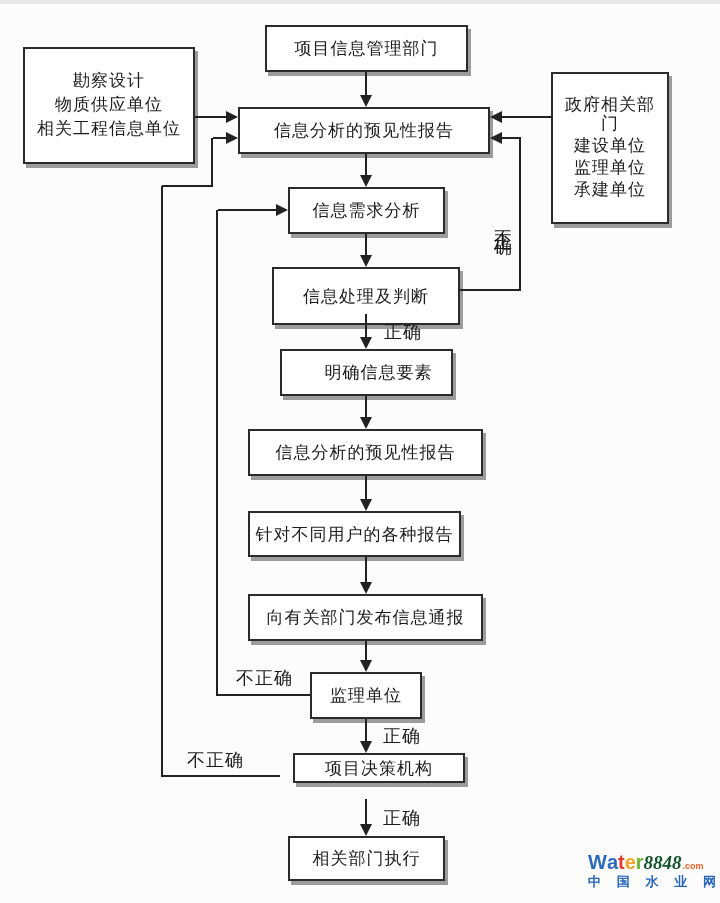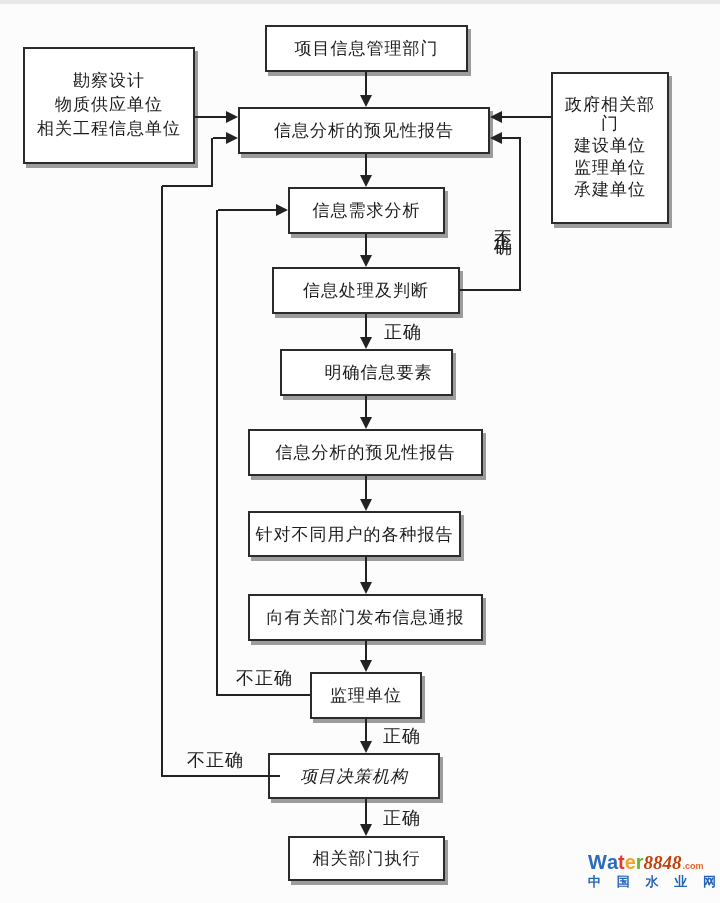--- a/index.html
+++ b/index.html
@@ -65,21 +65,21 @@
   </div>
 
   <div class="node" style="left:238px;top:103px;width:252px;height:47px;">
     <span>信息分析的预见性报告</span>
   </div>
 
   <div class="node" style="left:288px;top:183px;width:157px;height:47px;">
     <span>信息需求分析</span>
   </div>
 
-  <div class="node" style="left:272px;top:263px;width:188px;height:47px;text-align:right;">
+  <div class="node" style="left:272px;top:263px;width:188px;height:58px;text-align:right;">
     <span>信息处理及判断</span>
   </div>
 
   <div class="node" style="left:280px;top:345px;width:173px;height:47px;padding-left:24px;">
     <span>明确信息要素</span>
   </div>
 
   <div class="node" style="left:248px;top:425px;width:235px;height:47px;">
     <span>信息分析的预见性报告</span>
   </div>
@@ -89,21 +89,21 @@
   </div>
 
   <div class="node" style="left:248px;top:590px;width:235px;height:47px;">
     <span>向有关部门发布信息通报</span>
   </div>
 
   <div class="node" style="left:310px;top:668px;width:112px;height:47px;">
     <span>监理单位</span>
   </div>
 
-  <div class="node" style="left:268px;top:749px;width:172px;height:46px;font-style:italic;">
+  <div class="node" style="left:293px;top:749px;width:172px;height:30px;">
     <span>项目决策机构</span>
   </div>
 
   <div class="node" style="left:288px;top:832px;width:157px;height:45px;">
     <span>相关部门执行</span>
   </div>
 
   <div class="ln" style="left:365px;top:68px;width:2px;height:26px;"></div>
   <div class="ar ar-d" style="left:360px;top:91px;"></div>
 
@@ -164,21 +164,21 @@
   <div class="lbl" style="left:187px;top:744px;">不正确</div>
   <div class="lbl" style="left:383px;top:802px;">正确</div>
 
   <div class="logo">
     <div class="logo-row1">
       <span class="logo-word" style="color: rgb(42, 106, 191);">W</span>
       <span class="logo-word" style="color: rgb(42, 106, 191);">a</span>
       <span class="logo-word" style="color: rgb(226, 58, 46);">t</span>
       <span class="logo-word" style="color: rgb(240, 164, 40);">e</span>
       <span class="logo-word" style="color: rgb(108, 181, 46);">r</span>
-      <span class="logo-num" style="color: #c2410c;">8848</span>
+      <span class="logo-num" style="color: #14532d;">8848</span>
       <span class="logo-com" style="color: rgb(232, 97, 44);">.com</span>
     </div>
     <div class="logo-row2">
       <span style="color: rgb(37, 99, 184);">中</span>
       <span style="color: rgb(37, 99, 184);">国</span>
       <span style="color: rgb(37, 99, 184);">水</span>
       <span style="color: rgb(37, 99, 184);">业</span>
       <span style="color: rgb(37, 99, 184);">网</span>
     </div>
   </div>

